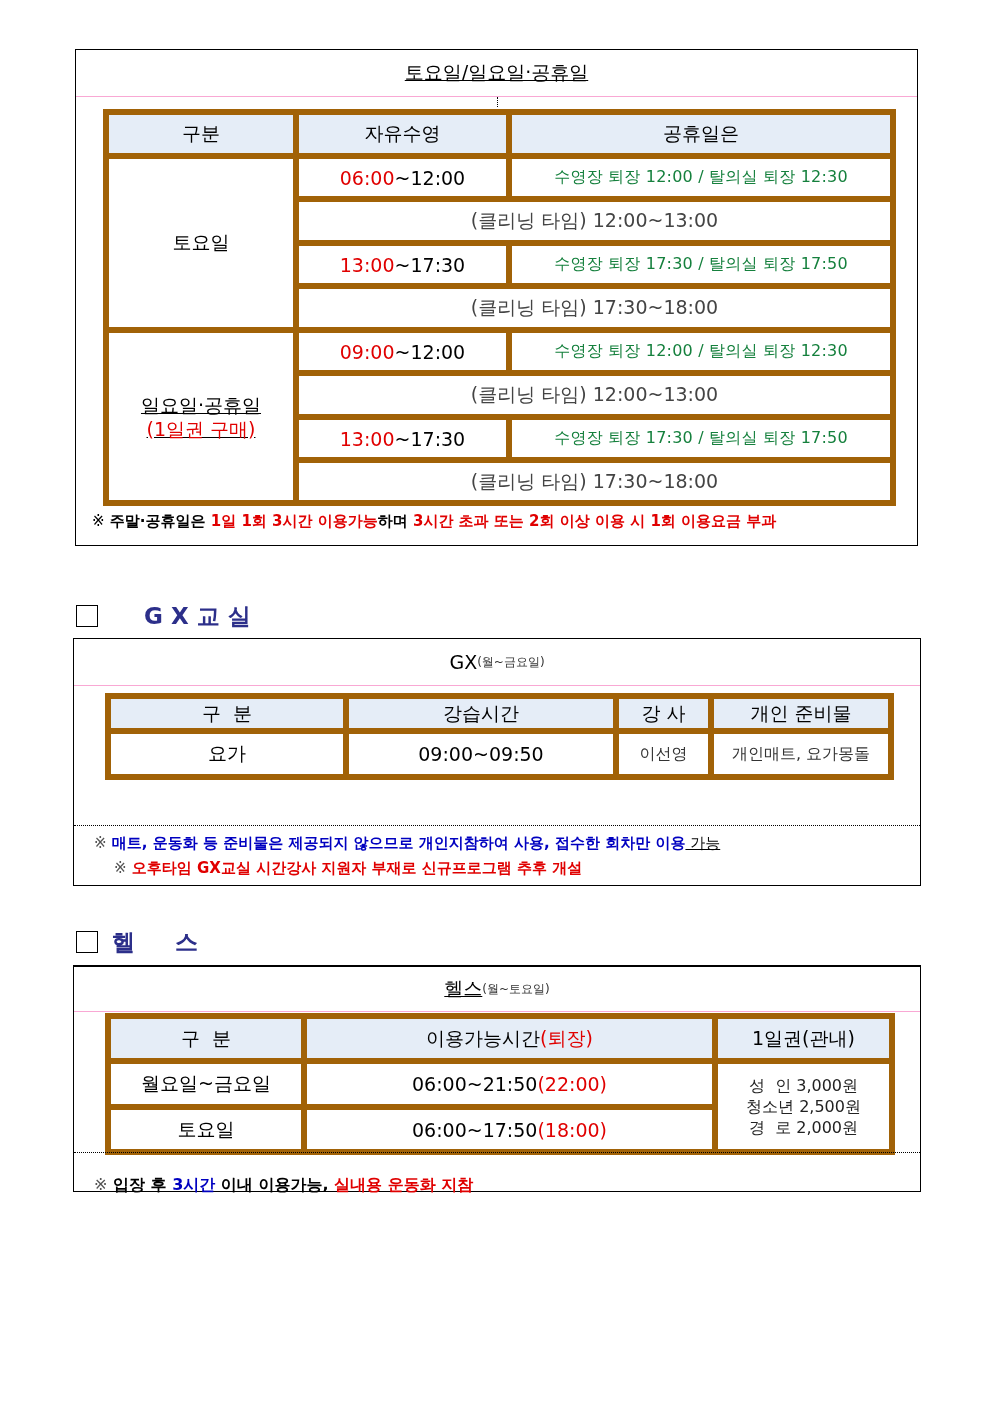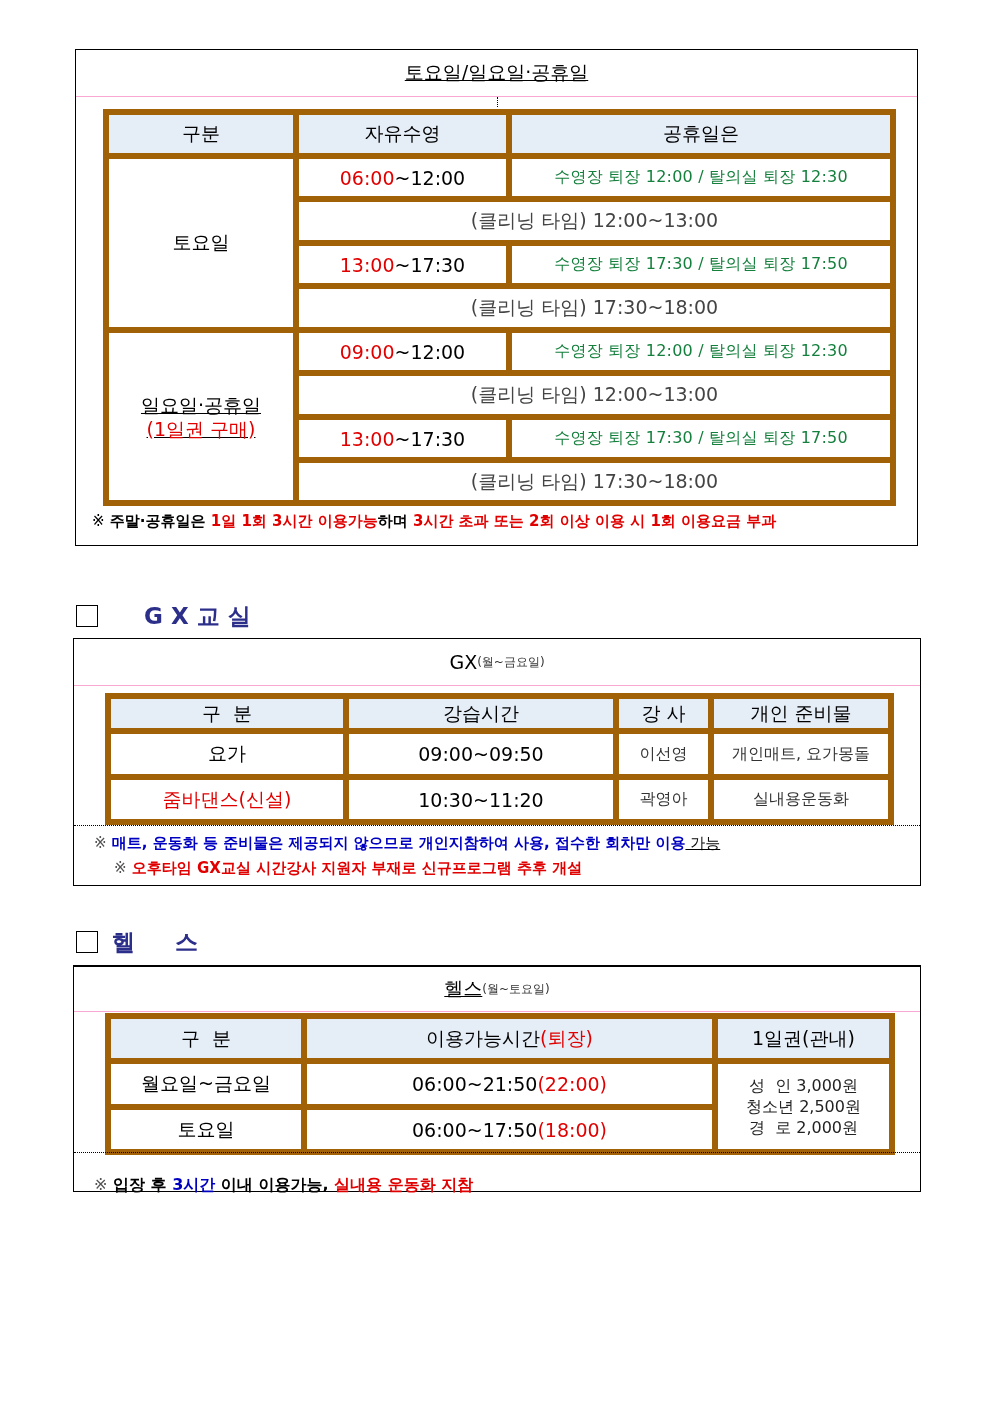--- a/index.html
+++ b/index.html
@@ -111,26 +111,20 @@
       <th>강습시간</th>
       <th>강 사</th>
       <th>개인 준비물</th>
     </tr>
     <tr style="height:46px;">
       <td style="font-size:19px;margin-top:28px;">요가</td>
       <td style="font-size:19px;">09:00~09:50</td>
       <td style="font-size:16px; color:#333;">이선영</td>
       <td style="font-size:16px; color:#333;">개인매트, 요가몽돌</td>
     </tr>
-    <tr style="height:45px;">
-      <td class="red" style="font-size:19px;">줌바댄스(신설)</td>
-      <td style="font-size:19px;">10:30~11:20</td>
-      <td style="font-size:16px; color:#333;">곽영아</td>
-      <td style="font-size:16px; color:#333;">실내용운동화</td>
-    </tr>
   </tbody>
     </table>
   <div class="abs" style="left:0; top:186px; width:846px; border-top:1px dotted #000;"></div>
   <div class="abs note" style="left:20px; top:195px;">
     <span style="font-weight:normal; color:#555;">※</span>
     <span class="blue">매트, 운동화 등 준비물은 제공되지 않으므로 개인지참하여 사용, 접수한 회차만 이용</span><span style="font-weight:normal;text-decoration:underline;"> 가능</span>
   </div>
   <div class="abs note" style="left:20px; top:220px;margin-left:20px;">
     <span style="font-weight:normal; color:#555;">※</span>
     <span class="red">오후타임 GX교실 시간강사 지원자 부재로 신규프로그램 추후 개설</span>

